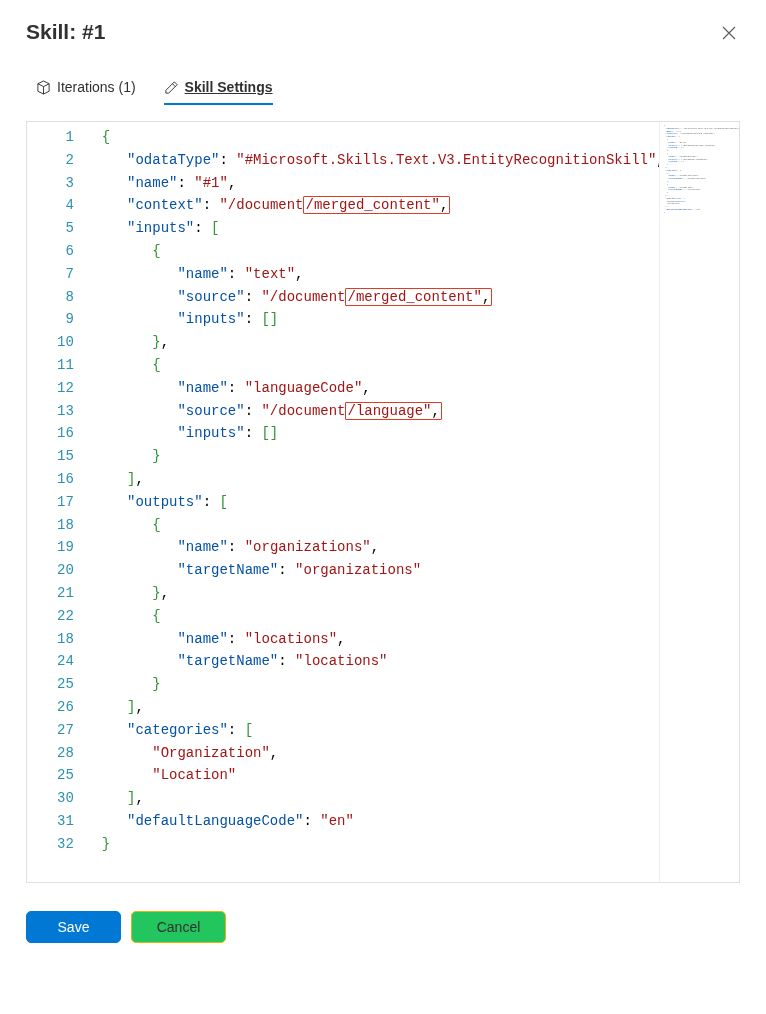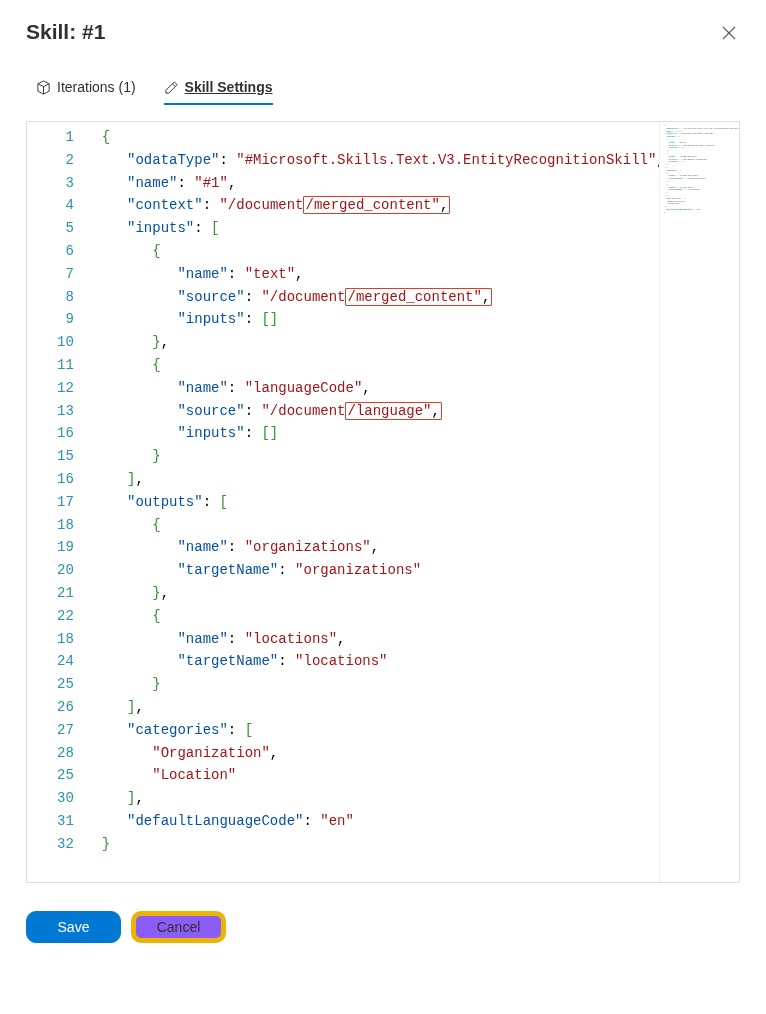--- a/index.html
+++ b/index.html
@@ -102,35 +102,35 @@
   .minimap .mm-key { color: #0451a5; }
   .footer {
     display: flex;
     gap: 10px;
     margin-top: 28px;
   }
   .btn {
     min-width: 95px;
     height: 32px;
     font-size: 14px;
-    border-radius: 10px;
+    border-radius: 5px;
     cursor: pointer;
     display: flex;
     align-items: center;
     justify-content: center;
   }
   .btn-primary {
     background: #0078d4;
     color: #fff;
     border: 1px solid #0078d4;
   }
   .btn-secondary {
-    background: #8b5cf6;
-    color: #323130;
-    border: 5px solid #eab308;
+    background: #22c55e;
+    color: #323130;
+    border: 1px solid #eab308;
   }
 </style>
 </head>
 <body>
 
 <div class="header">
   <div class="title">Skill: #1</div>
   <div class="close">
     <svg width="14" height="14" viewBox="0 0 14 14">
         <path d="M1 1 L13 13 M13 1 L1 13" stroke="#605e5c" stroke-width="1.2" fill="none"></path>

